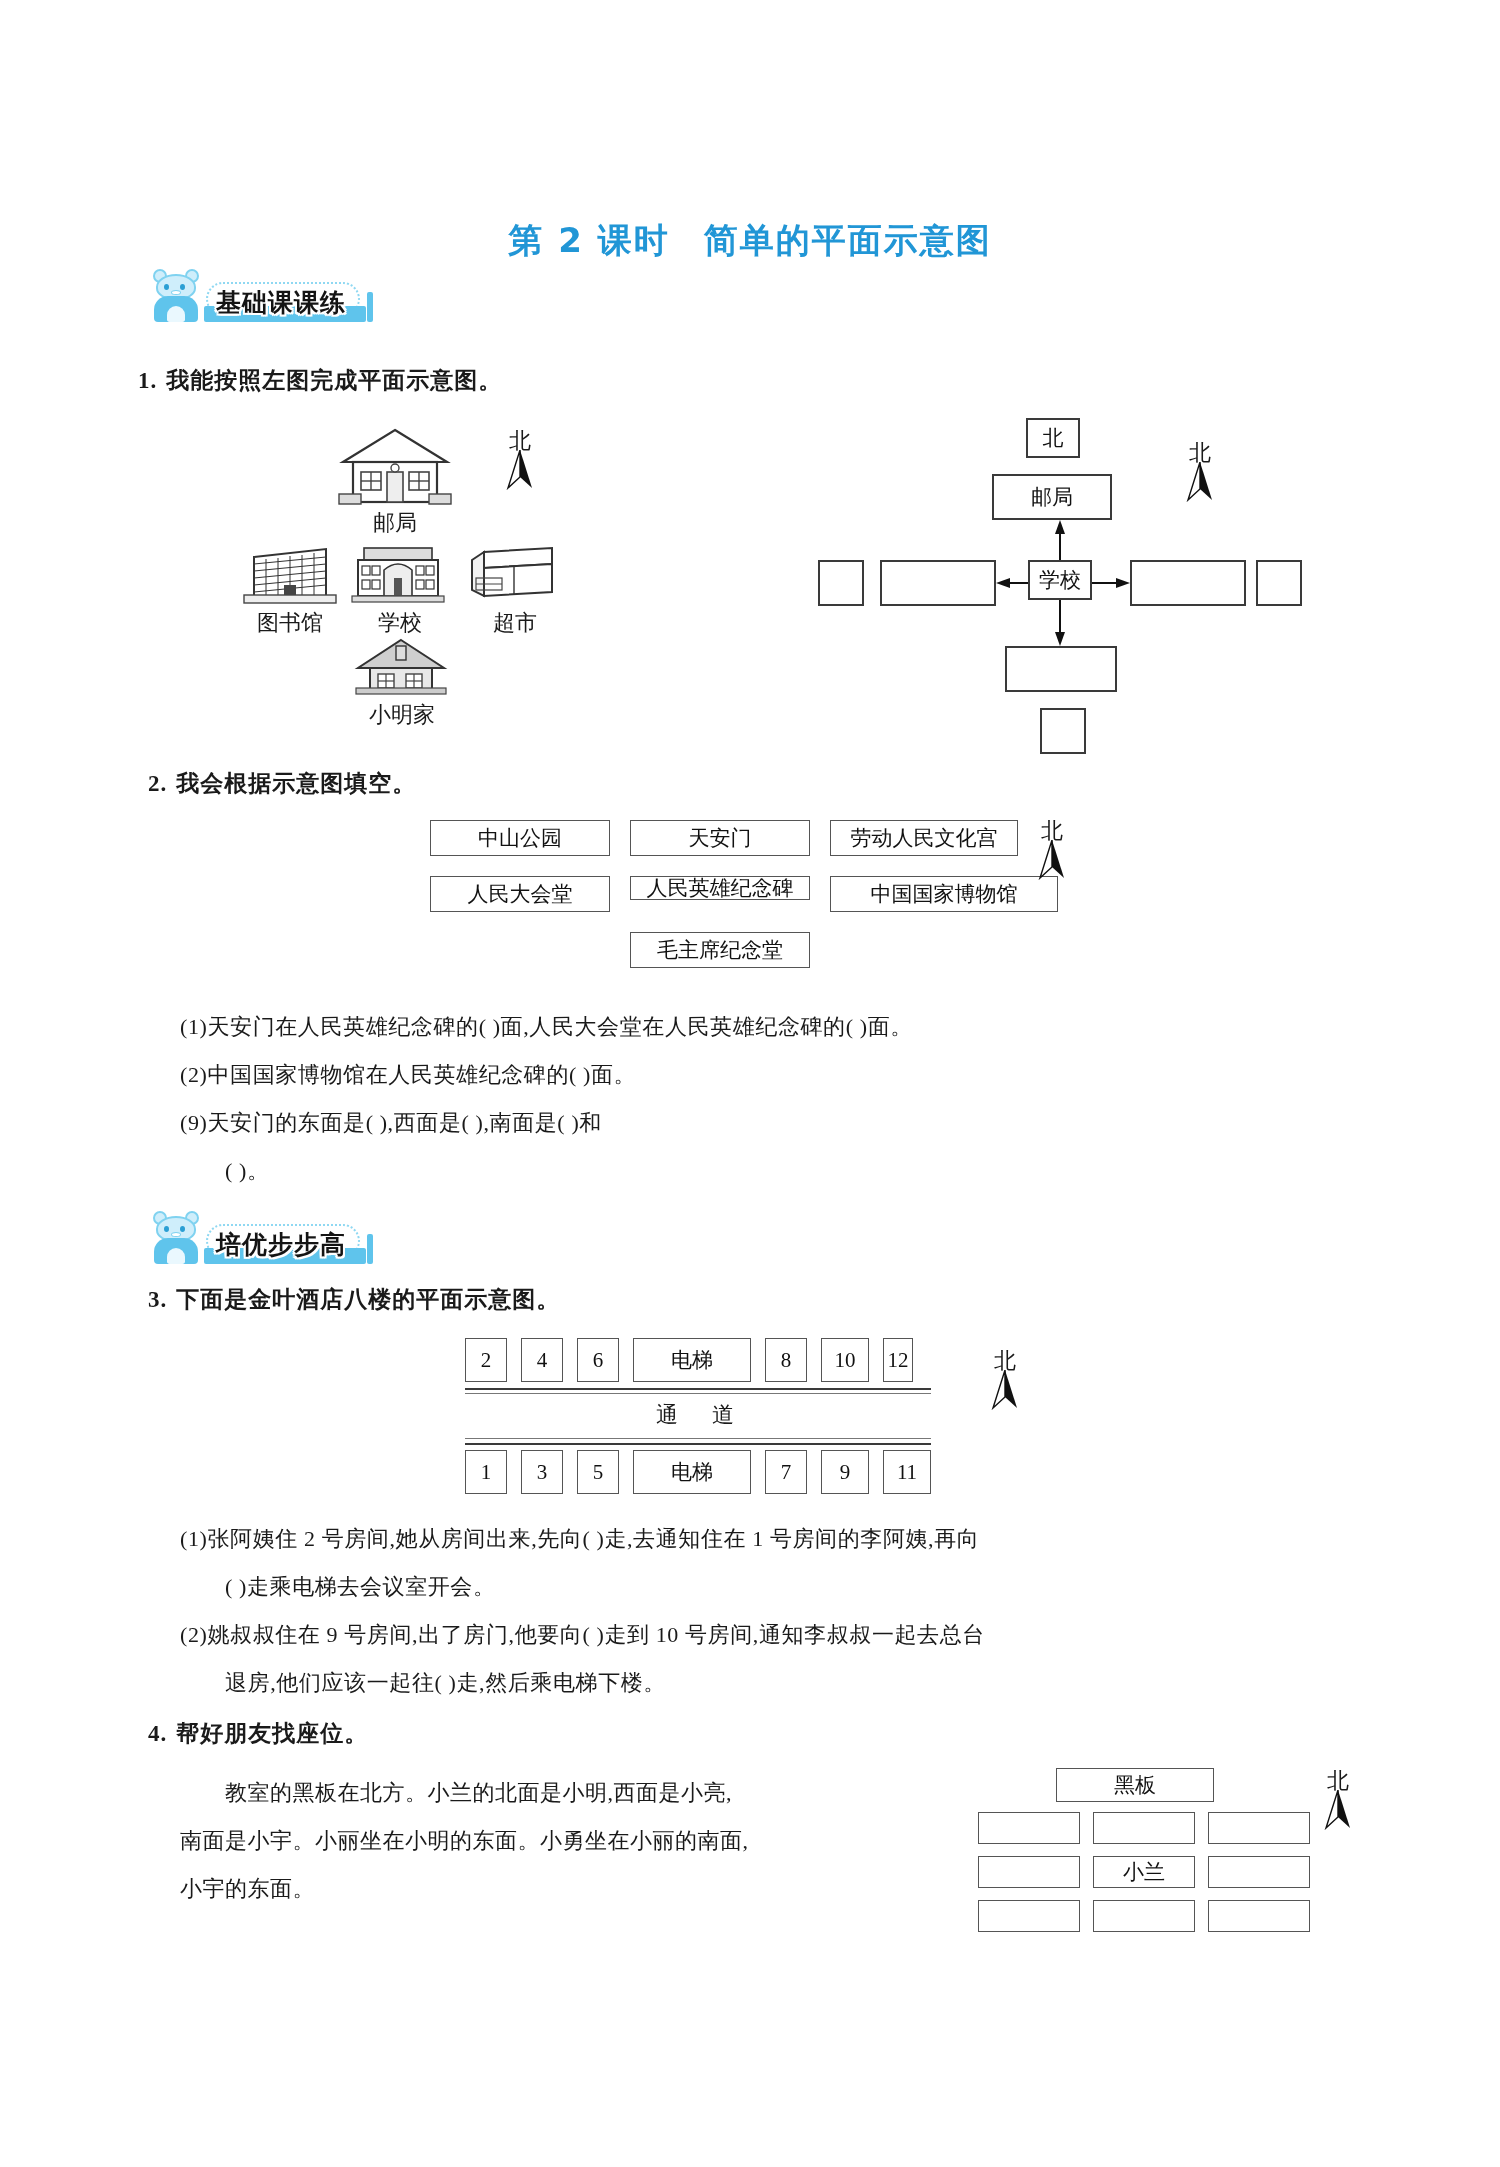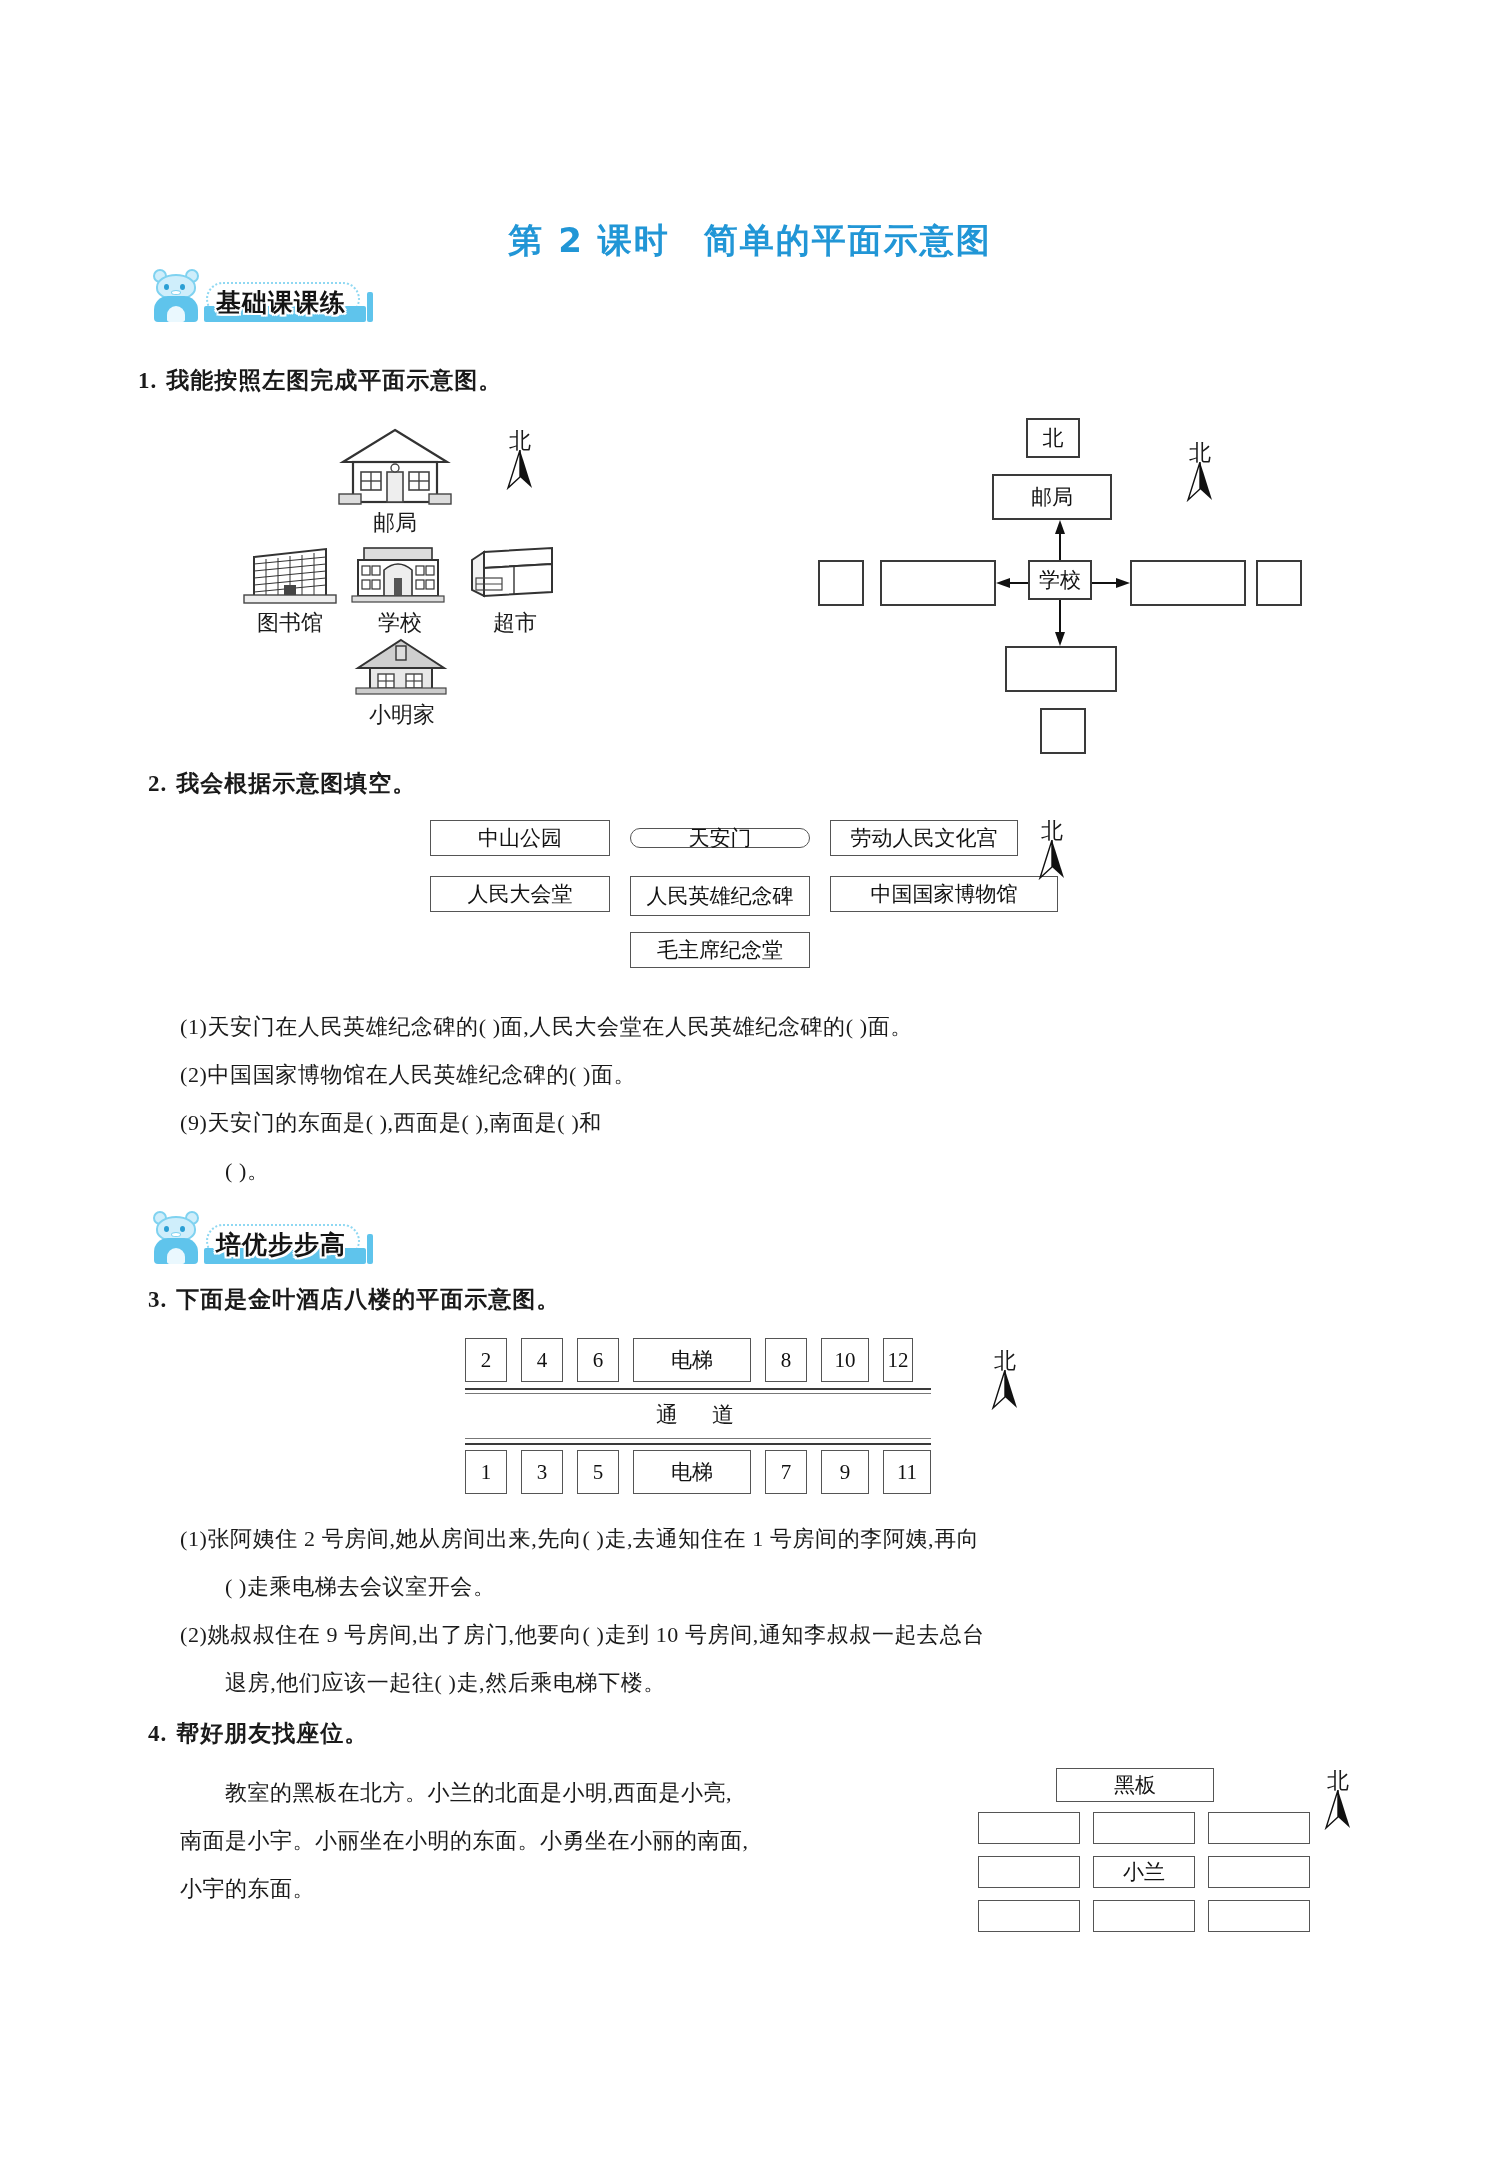--- a/index.html
+++ b/index.html
@@ -306,25 +306,25 @@
     </svg>
   </div>
 
   <div class="q" style="left:148px; top:768px;">
     <span class="num">2.</span>
     <span>我会根据示意图填空。</span>
   </div>
 
   <div class="fig" style="left:430px; top:820px; width:680px; height:180px;">
     <div class="box thinbox" style="left:0px;   top:0px;  width:180px; height:36px;">中山公园</div>
-    <div class="box thinbox" style="left:200px; top:8px;  width:180px; height:20px;border-radius:12px;">天安门</div>
+    <div class="box thinbox" style="left:200px; top:0px;  width:180px; height:36px;">天安门</div>
     <div class="box thinbox" style="left:400px; top:0px;  width:188px; height:36px;">劳动人民文化宫</div>
 
     <div class="box thinbox" style="left:0px;   top:56px; width:180px; height:36px;">人民大会堂</div>
-    <div class="box thinbox" style="left:200px; top:56px; width:180px; height:40px;">人民英雄纪念碑</div>
+    <div class="box thinbox" style="left:200px; top:56px; width:180px; height:24px;">人民英雄纪念碑</div>
     <div class="box thinbox" style="left:400px; top:56px; width:228px; height:36px;">中国国家博物馆</div>
 
     <div class="box thinbox" style="left:200px; top:112px; width:180px; height:36px;">毛主席纪念堂</div>
 
     <div class="compass" style="left:600px; top:-4px;">
       <div class="n">北</div>
       <svg width="28" height="40" viewBox="0 0 28 40">
         <polygon points="14,0 26,38 14,27" fill="#111"></polygon>
         <polygon points="14,0 2,38 14,27" fill="#fff" stroke="#111" stroke-width="1.4"></polygon>
       </svg>

